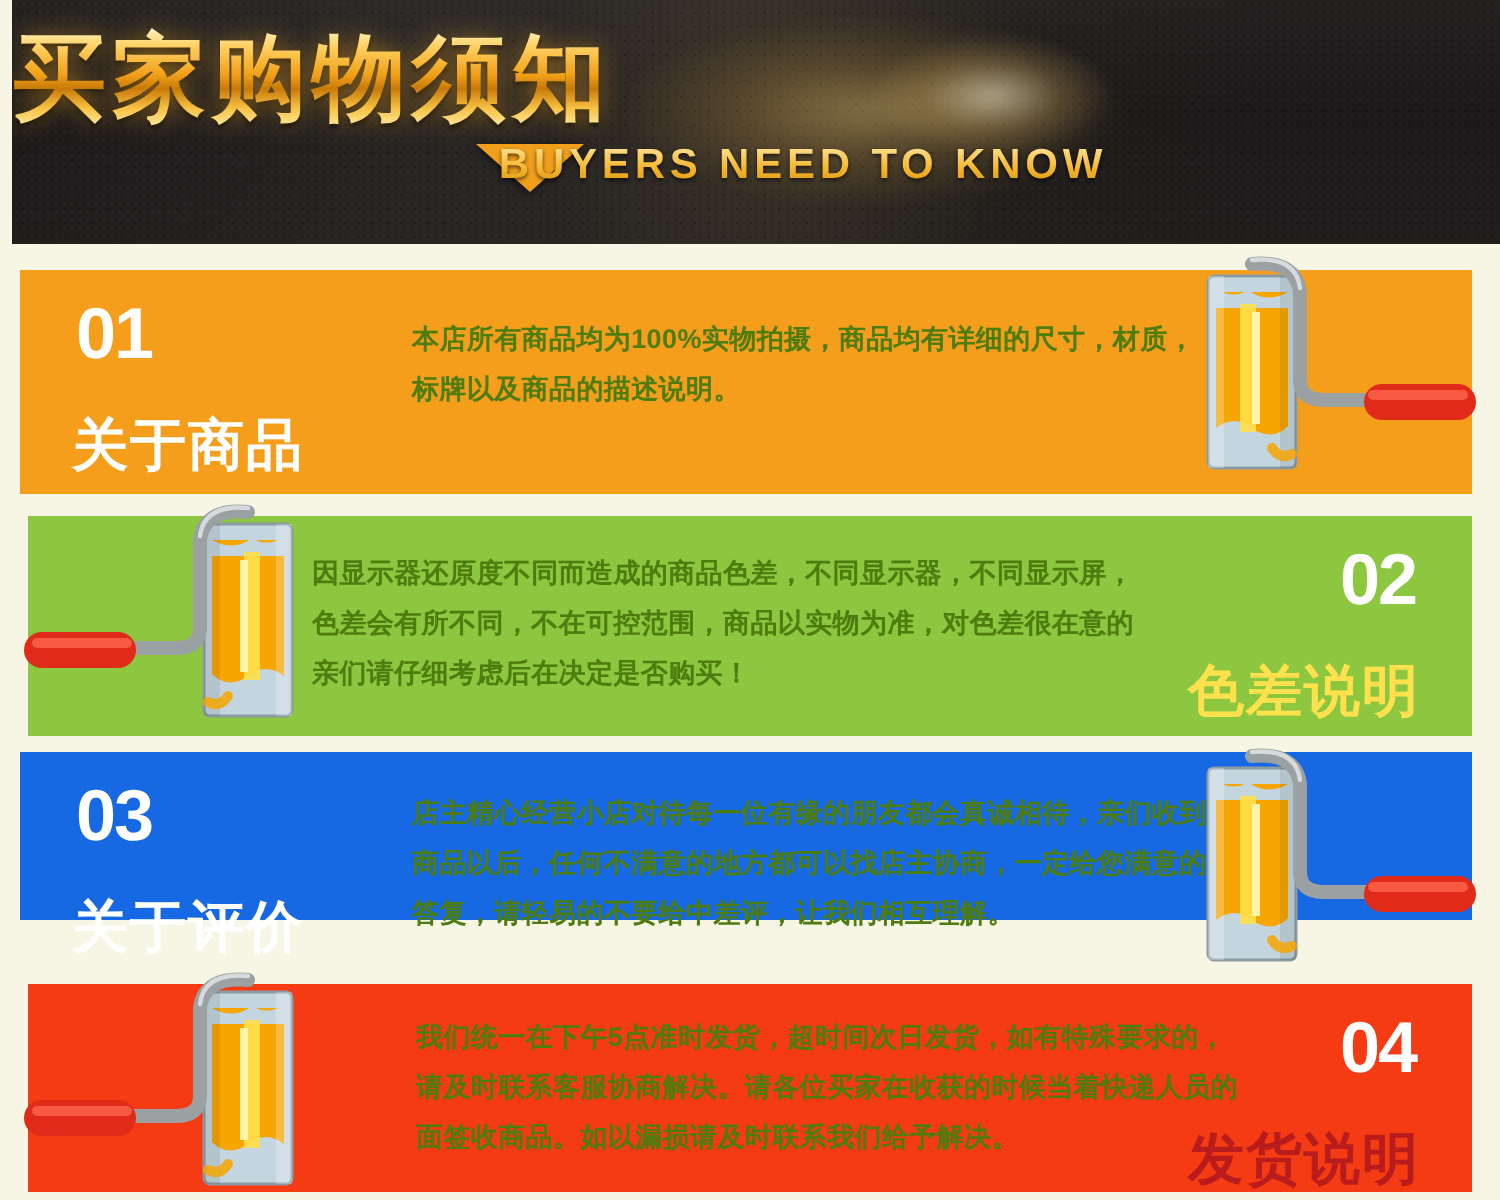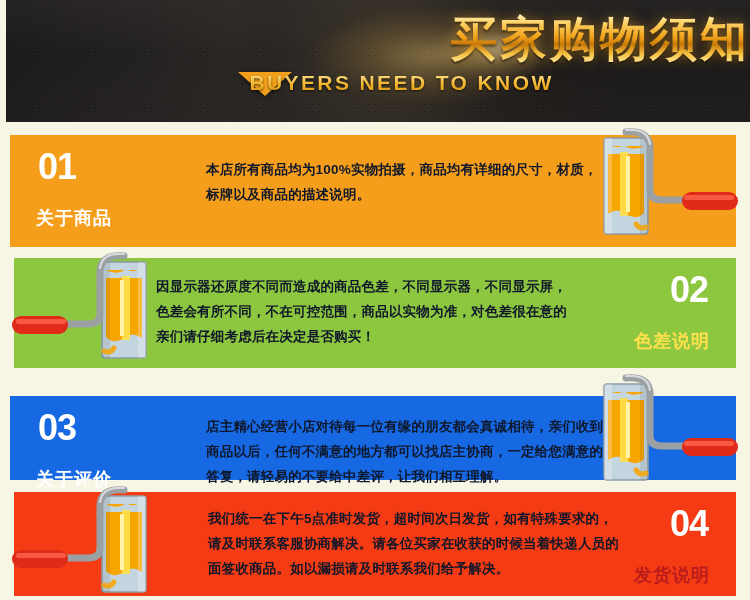--- a/index.html
+++ b/index.html
@@ -34,21 +34,21 @@
     background: radial-gradient(ellipse at center, rgba(255,214,120,0.40) 0%, rgba(255,190,80,0.16) 35%, rgba(255,170,50,0.0) 70%);
     filter: blur(4px);
   }
   .header .flare2 {
     position: absolute; left: 430px; top: 18px; width: 120px; height: 60px;
     background: radial-gradient(ellipse at center, rgba(255,245,210,0.55) 0%, rgba(255,210,120,0.18) 40%, rgba(255,190,90,0) 72%);
     filter: blur(3px);
   }
   .title-cn {
     position: absolute; left: 0; right: 0; top: 14px;
-    text-align: right;
+    text-align: left;
     font-size: 47px; line-height: 1.05; font-weight: bold;
     letter-spacing: 3px;
     background: linear-gradient(180deg, #FFF3C4 0%, #FFD265 18%, #F0A017 48%, #C87908 62%, #F7C243 82%, #FFE79A 100%);
     -webkit-background-clip: text; background-clip: text;
     color: transparent; -webkit-text-fill-color: transparent;
     filter: drop-shadow(0 0 6px rgba(255,176,45,0.55)) drop-shadow(0 2px 1px rgba(0,0,0,0.7));
   }
   .title-en {
     position: absolute; left: 0; right: 0; top: 71px;
     text-align: center; padding-left: 47px;
@@ -67,41 +67,41 @@
     filter: drop-shadow(0 1px 2px rgba(0,0,0,0.6));
   }
 
   
   .band { position: absolute; overflow: visible; }
   .band .fill { position: absolute; inset: 0; }
   .band-01 { left: 10px; top: 135px; width: 726px; height: 112px; }
   .band-01 .fill { background: #F59E1C; }
   .band-02 { left: 14px; top: 258px; width: 722px; height: 110px; }
   .band-02 .fill { background: #8DC63F; }
-  .band-03 { left: 10px; top: 396px; width: 726px; height: 84px; }
+  .band-03 { left: 10px; top: 376px; width: 726px; height: 84px; }
   .band-03 .fill { background: #1668E3; }
   .band-04 { left: 14px; top: 492px; width: 722px; height: 104px; }
   .band-04 .fill { background: #F53B13; }
 
   .num {
     position: absolute;
     font-size: 36px; font-weight: bold; line-height: 1;
     color: #FFFFFF; letter-spacing: -1px;
   }
   .sub {
     position: absolute;
-    font-size: 18px; font-weight: bold; line-height: 1;
+    font-size: 28px; font-weight: bold; line-height: 1;
     color: #FFFFFF; letter-spacing: 1px;
   }
   .sub.gold { color: #FFE14D; }
 
   .body-text {
     position: absolute;
     font-size: 13.5px; line-height: 25px;
-    color: #0f172a; font-weight: bold;
+    color: #4d7c0f; font-weight: bold;
     letter-spacing: 0.2px;
   }
 
   
   .badge-left .num { left: 28px; top: 14px; }
   .badge-left .sub { left: 26px; top: 74px; }
   
   .badge-right .num { right: 28px; top: 14px; }
   .badge-right .sub { right: 26px; top: 74px; }
 

